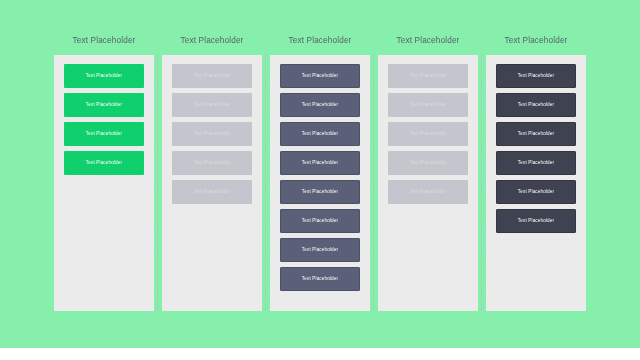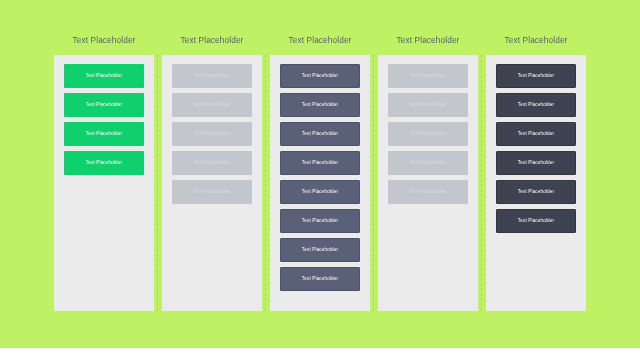--- a/index.html
+++ b/index.html
@@ -12,21 +12,21 @@
     height: 360px;
     overflow: hidden;
     font-family: "Liberation Sans", sans-serif;
     -webkit-font-smoothing: antialiased;
   }
 
   #slide {
     position: relative;
     width: 640px;
     height: 348px;
-    background: #bef264;
+    background: #86efac;
   }
 
   #board {
     position: absolute;
     left: 54px;
     top: 33px;
     width: 532px;
     height: 278px;
     display: flex;
     flex-direction: row;

